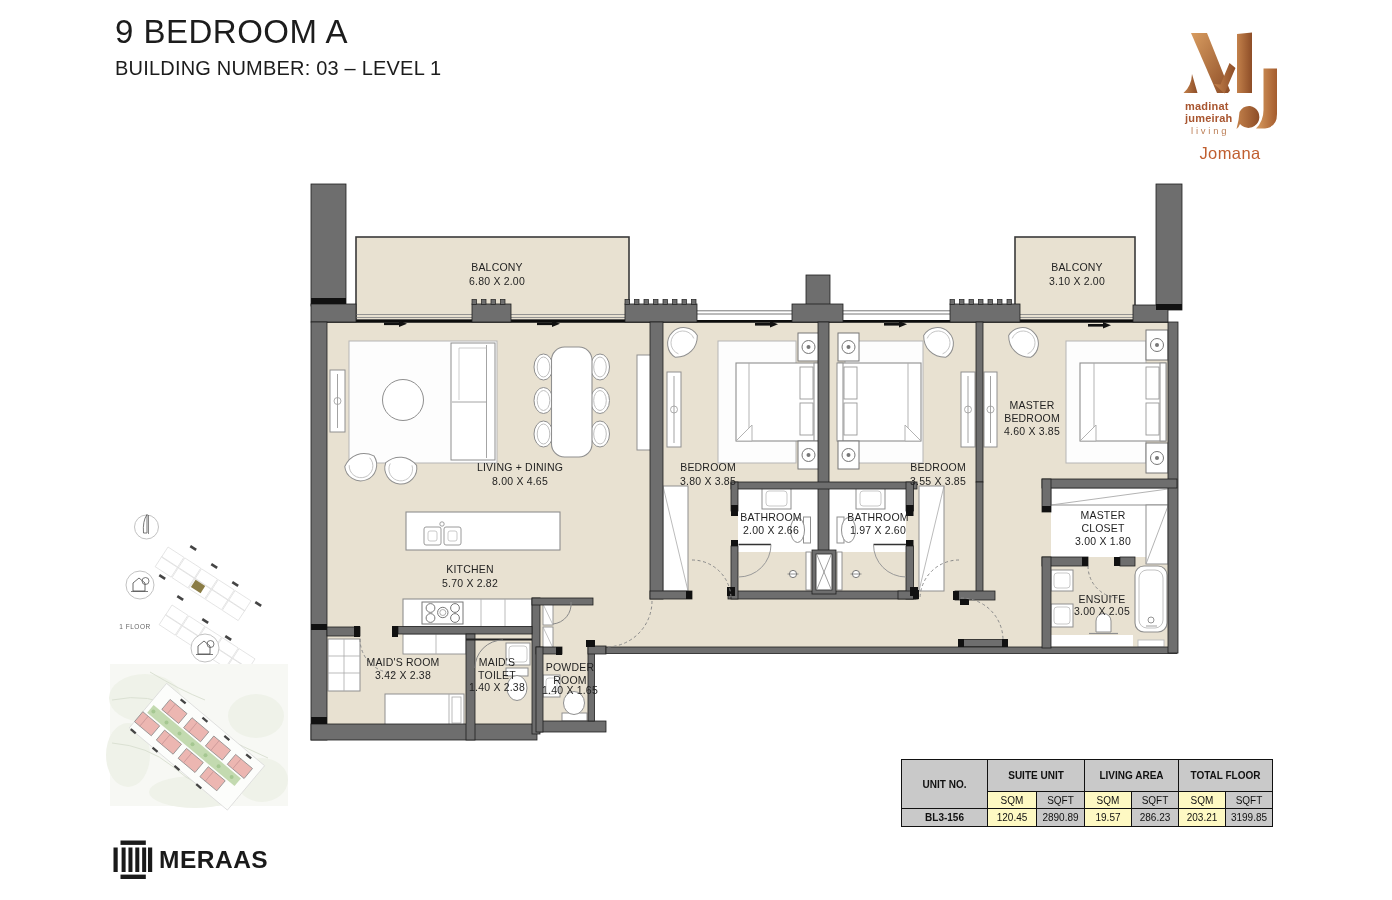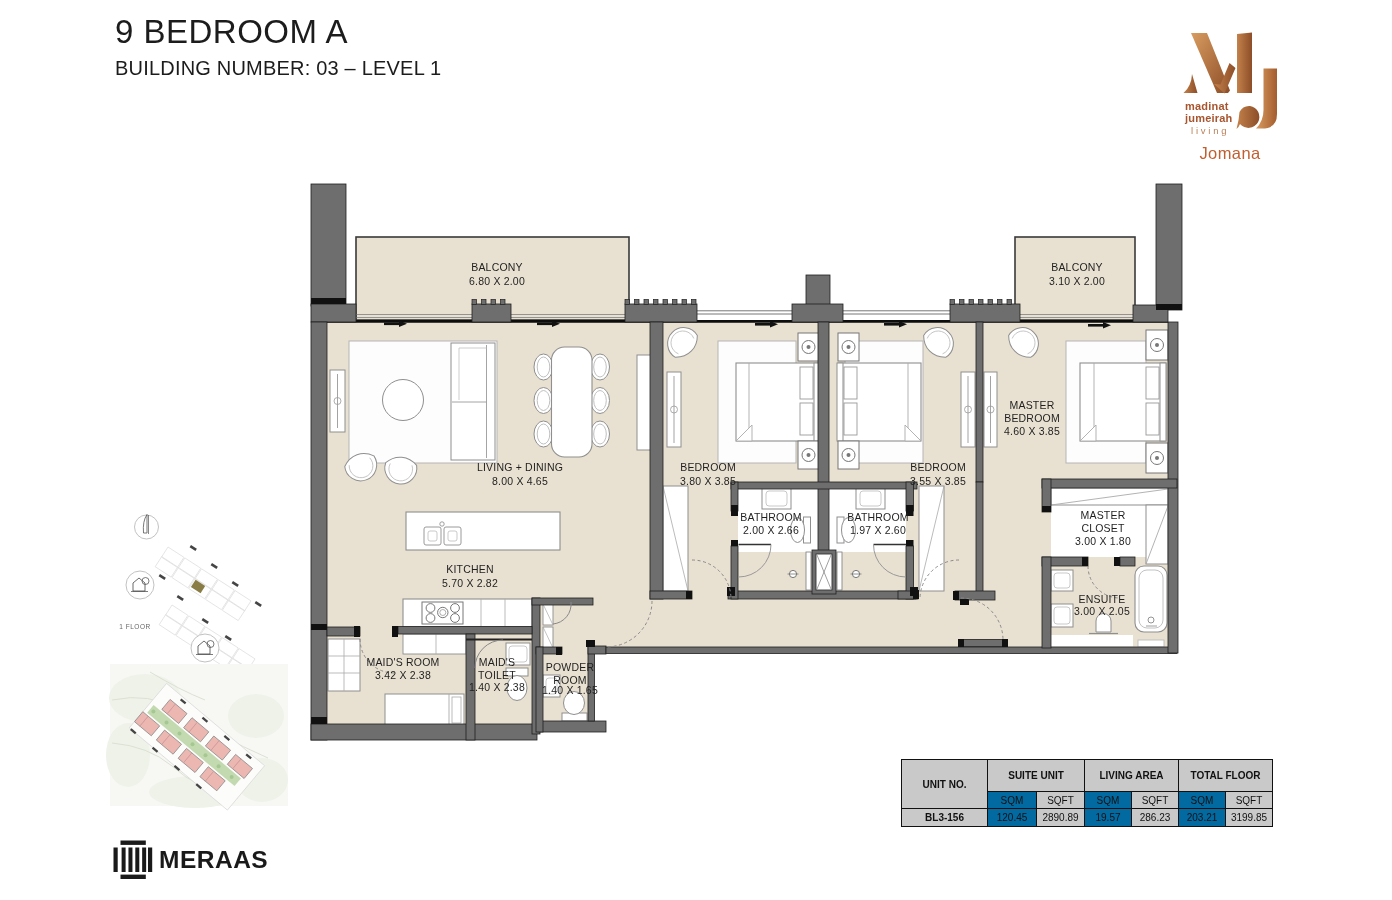--- a/index.html
+++ b/index.html
@@ -2,21 +2,21 @@
 <html><head><meta charset="utf-8">
 <style>
   html,body { margin:0; padding:0; background:#fff; width:1392px; height:900px;
                font-family:"Liberation Sans", sans-serif; position:relative; overflow:hidden; }
   .ttl { position:absolute; left:115px; top:13px; font-size:33px; letter-spacing:0.5px; color:#1c1c1c; }
   .sub { position:absolute; left:115px; top:57px; font-size:20px; letter-spacing:0.2px; color:#1c1c1c; }
   table { position:absolute; left:901px; top:759px; border-collapse:collapse; table-layout:fixed;
            font-size:10px; color:#111; text-align:center; }
   td { border:1.4px solid #111; padding:0; }
   .g { background:#c9c9c9; }
-  .w { background:#0369a1; }
+  .w { background:#fef9c3; }
 </style></head>
 <body>
 <svg width="1392" height="900" viewBox="0 0 1392 900" style="position:absolute;left:0;top:0">
     <g>
       <polygon points="327,322 1168,322 1168,647 594,647 594,721 536,721 536,724 327,724" fill="#e8e1d1"></polygon>
       <rect x="356" y="237" width="273" height="83" fill="#e8e1d1" stroke="#3a3a3a" stroke-width="1.6"></rect>
       <rect x="1015" y="237" width="120" height="83" fill="#e8e1d1" stroke="#3a3a3a" stroke-width="1.6"></rect>
       <rect x="738" y="489" width="81" height="63" fill="#fff"></rect>
       <rect x="829" y="489" width="77" height="63" fill="#fff"></rect>
       <rect x="1051" y="488" width="117" height="69" fill="#fff"></rect>

